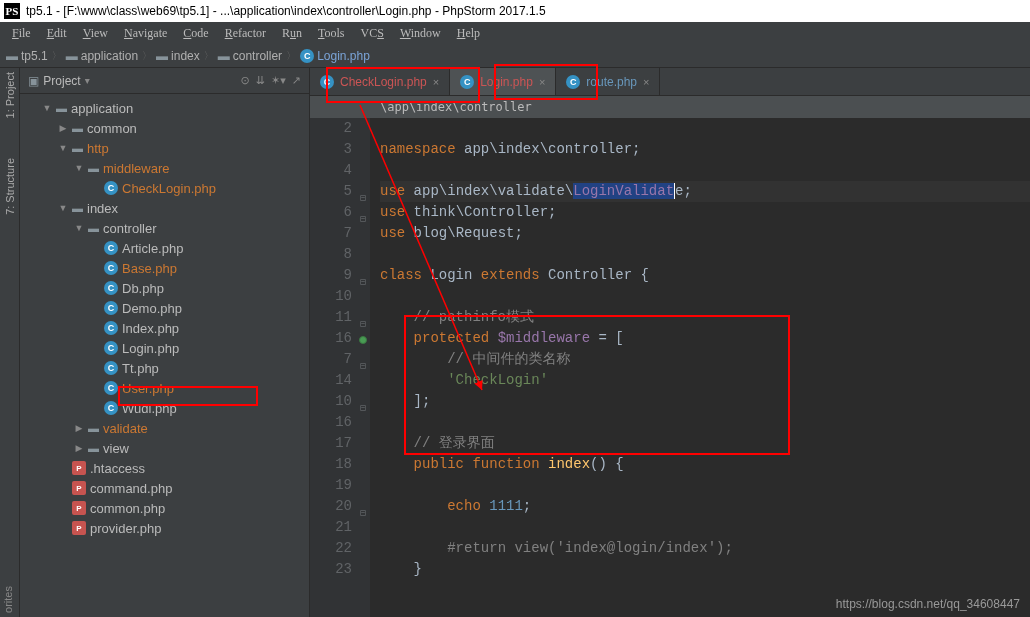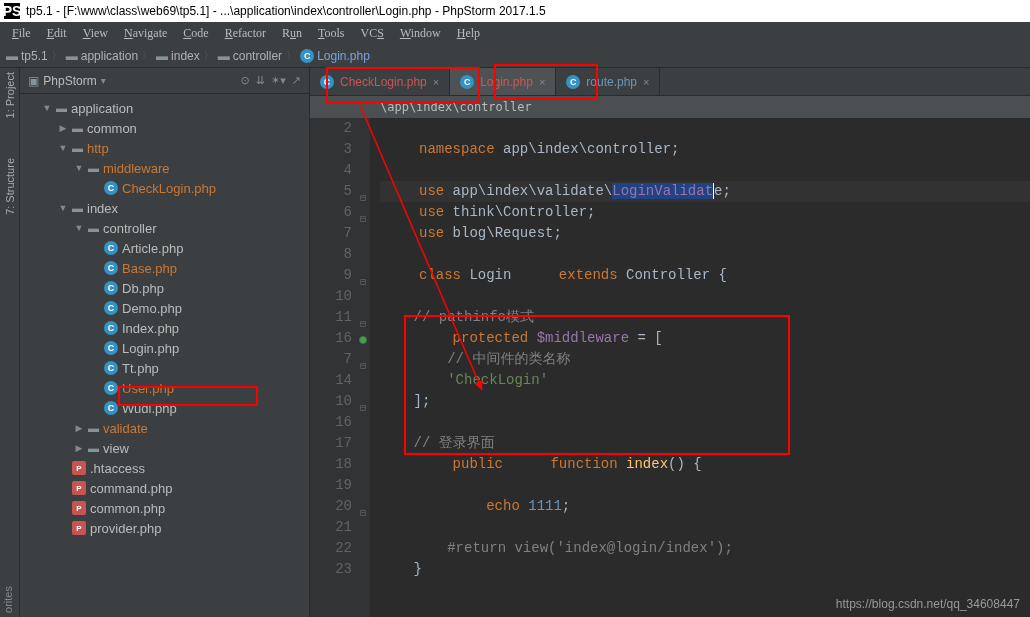--- a/index.html
+++ b/index.html
@@ -18,23 +18,24 @@
       color: #000;
       height: 22px;
       display: flex;
       align-items: center;
       padding: 0 4px;
       font-size: 12px;
     }
     .titlebar-icon {
       width: 16px; height: 16px;
       background: #000; color: #fff;
-      font-size: 14px; font-weight: bold;
+      font-size: 11px; font-weight: bold;
       display: flex; align-items: center; justify-content: center;
       margin-right: 6px;
+      font-family: Liberation Serif, serif;
     }
     .menubar {
       background: #3c3f41;
       height: 22px;
       display: flex;
       align-items: center;
       padding: 0 6px;
       gap: 4px;
       font-size: 12px;
     }
@@ -194,21 +195,21 @@
     }
     .gutter-line { height: 21px; }
     .code {
       flex: 1;
       padding-left: 10px;
       line-height: 21px;
       color: #a9b7c6;
       position: relative;
     }
     .code-line { height: 21px; white-space: pre; }
-    .kw { color: #cc7832; margin-left: 39px; }
+    .kw { color: #cc7832; }
     .ns { color: #a9b7c6; }
     .cls { color: #ffc66d; }
     .str { color: #6a8759; }
     .cmt { color: #808080; }
     .var { color: #9876aa; }
     .num { color: #6897bb; }
     .lv { color: #9876aa; }
     .line-highlight { background: #323232; }
     .sel { background: #214283; }
     .caret-bg { background: #fff; width: 1px; display: inline-block; height: 16px; vertical-align: middle; }
@@ -302,21 +303,21 @@
 <div class="main">
   <div class="left-gutter">
     <div class="gutter-label">1: Project</div>
     <div class="gutter-label">7: Structure</div>
   </div>
 
   <div class="project-panel">
     <div class="panel-header">
       <div class="panel-header-title">
         <span style="color:#87939a">▣</span>
-        <span>PhpStorm</span>
+        <span>Project</span>
         <span style="color:#888;font-size:10px">▾</span>
       </div>
       <div class="panel-header-icons">
         <span>⊙</span>
         <span>⇊</span>
         <span>✶▾</span>
         <span>↗</span>
       </div>
     </div>
     <div class="tree" id="tree">

